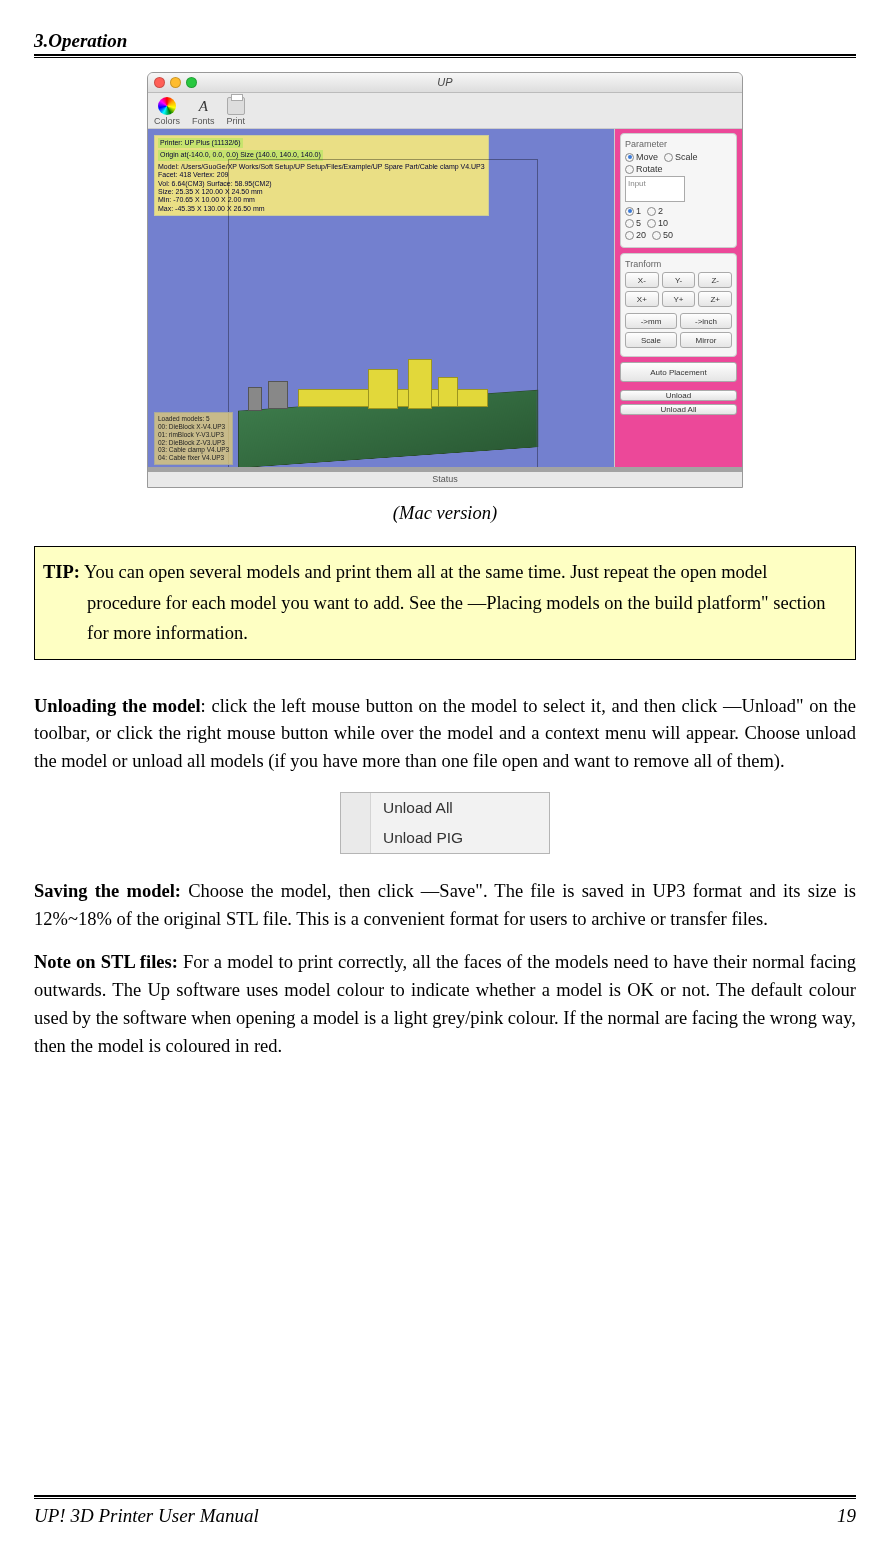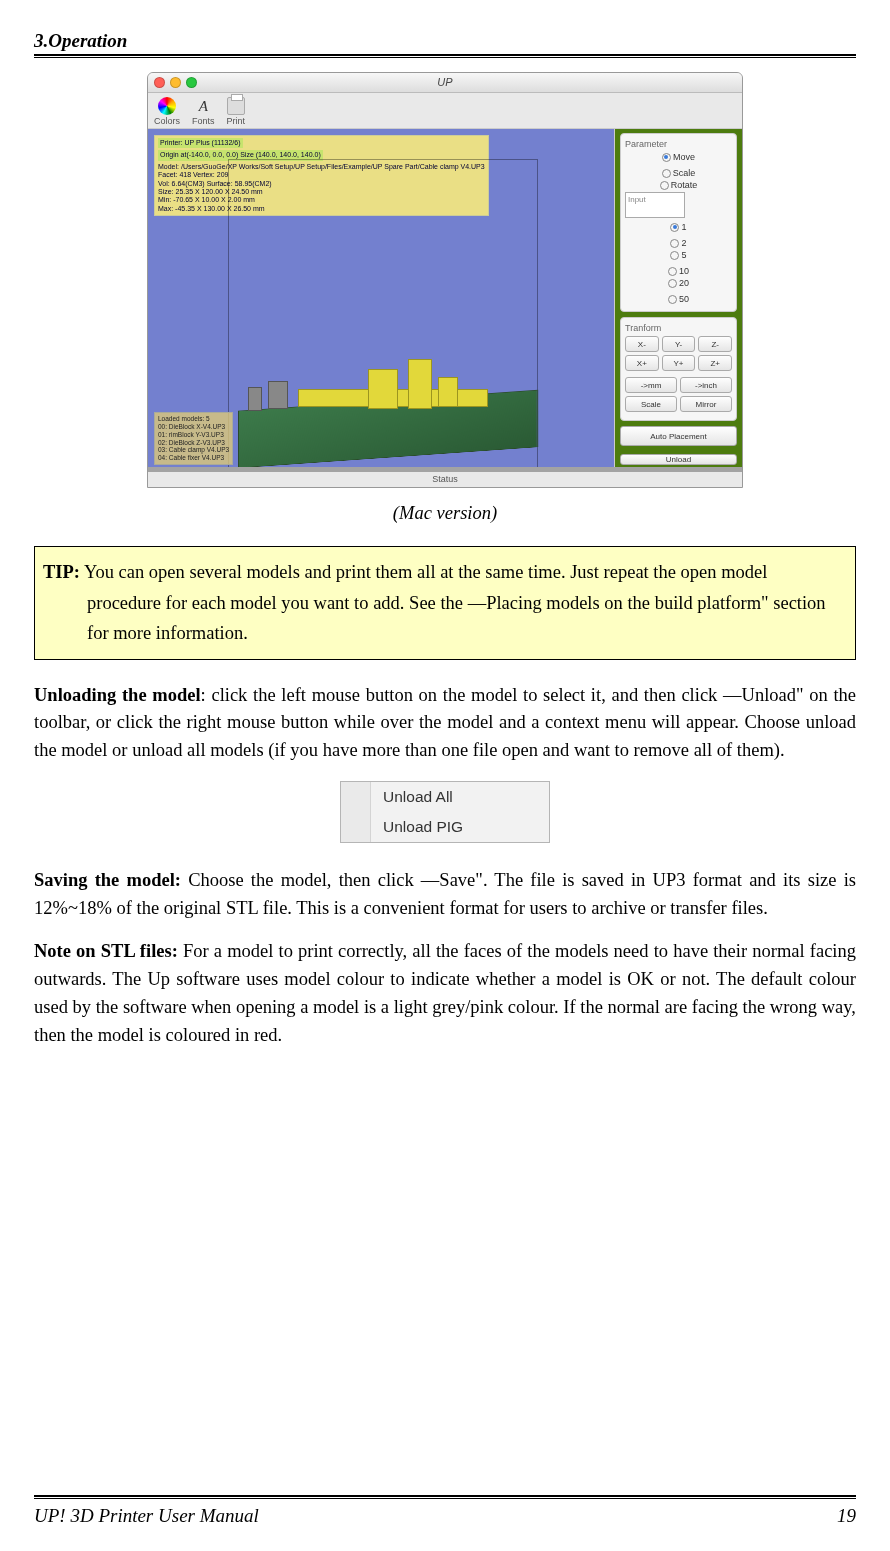--- a/index.html
+++ b/index.html
@@ -135,25 +135,25 @@
     }
     .loaded-list {
       position:absolute; left:6px; bottom:6px;
       background: rgba(220,200,120,.8);
       border:1px solid #aa9;
       font-size:6.5px; line-height:1.2; color:#222;
       padding:2px 3px;
     }
     .side-panel {
       position:absolute; right:0; top:56px; bottom:16px; width:128px;
-      background:#4d7c0f; border-left:1px solid #ccc;
+      background:#ec4899; border-left:1px solid #ccc;
       padding:4px 5px; font-size:9px; color:#333;
     }
     .panel-title{font-size:9px;color:#666;margin:2px 0 3px 0;}
-    .radiorow{display:flex;gap:6px;margin:2px 0;align-items:center;flex-direction:column;}
+    .radiorow{display:flex;gap:6px;margin:2px 0;align-items:center;}
     .radiorow .r{display:flex;align-items:center;gap:2px;}
     .rdot{width:9px;height:9px;border:1px solid #888;border-radius:50%;display:inline-block;position:relative;}
     .rdot.on::after{content:"";position:absolute;inset:1.5px;border-radius:50%;background:#3a7ad9;}
     .inputbox{width:60px;height:26px;border:1px solid #aaa;background:#fff;margin:2px 0 4px 0;padding:0 2px;font-size:8px;line-height:14px;color:#888;}
     .btnrow{display:flex;gap:3px;margin:3px 0;}
     .pbtn{flex:1;height:16px;border:1px solid #aaa;background:linear-gradient(#fefefe,#e5e5e5);border-radius:3px;font-size:8px;display:flex;align-items:center;justify-content:center;color:#333;}
     .pbtn.wide{flex:none;width:100%;height:20px;}
     .panelgroup{border:1px solid #ccc;border-radius:4px;padding:3px 4px 5px 4px;margin-bottom:5px;background:#f6f6f6;}
     .statusbar {
       position:absolute;left:0;right:0;bottom:0;height:20px;background:#e9e9e9;border-top:5px solid #a3a3a3;font-size:9px;text-align:center;color:#555;line-height:15px;
@@ -163,21 +163,21 @@
       font-style: italic;
       font-size: 18.5px;
       margin: 10px 0 22px 0;
     }
     .tip-box {
       background: #feffc3;
       border: 1px solid #000;
       padding: 10px 12px 10px 8px;
       font-size: 18.5px;
       line-height: 1.65;
-      margin-bottom: 22px;
+      margin-bottom: 33px;
     }
     .tip-box .tip-label { font-weight: bold; }
     .tip-indent { display:block; padding-left: 44px; text-indent:-44px;}
     .body-para {
       font-size: 18.5px;
       line-height: 1.5;
       text-align: justify;
       margin-bottom: 16px;
     }
     .bold { font-weight: bold; }

